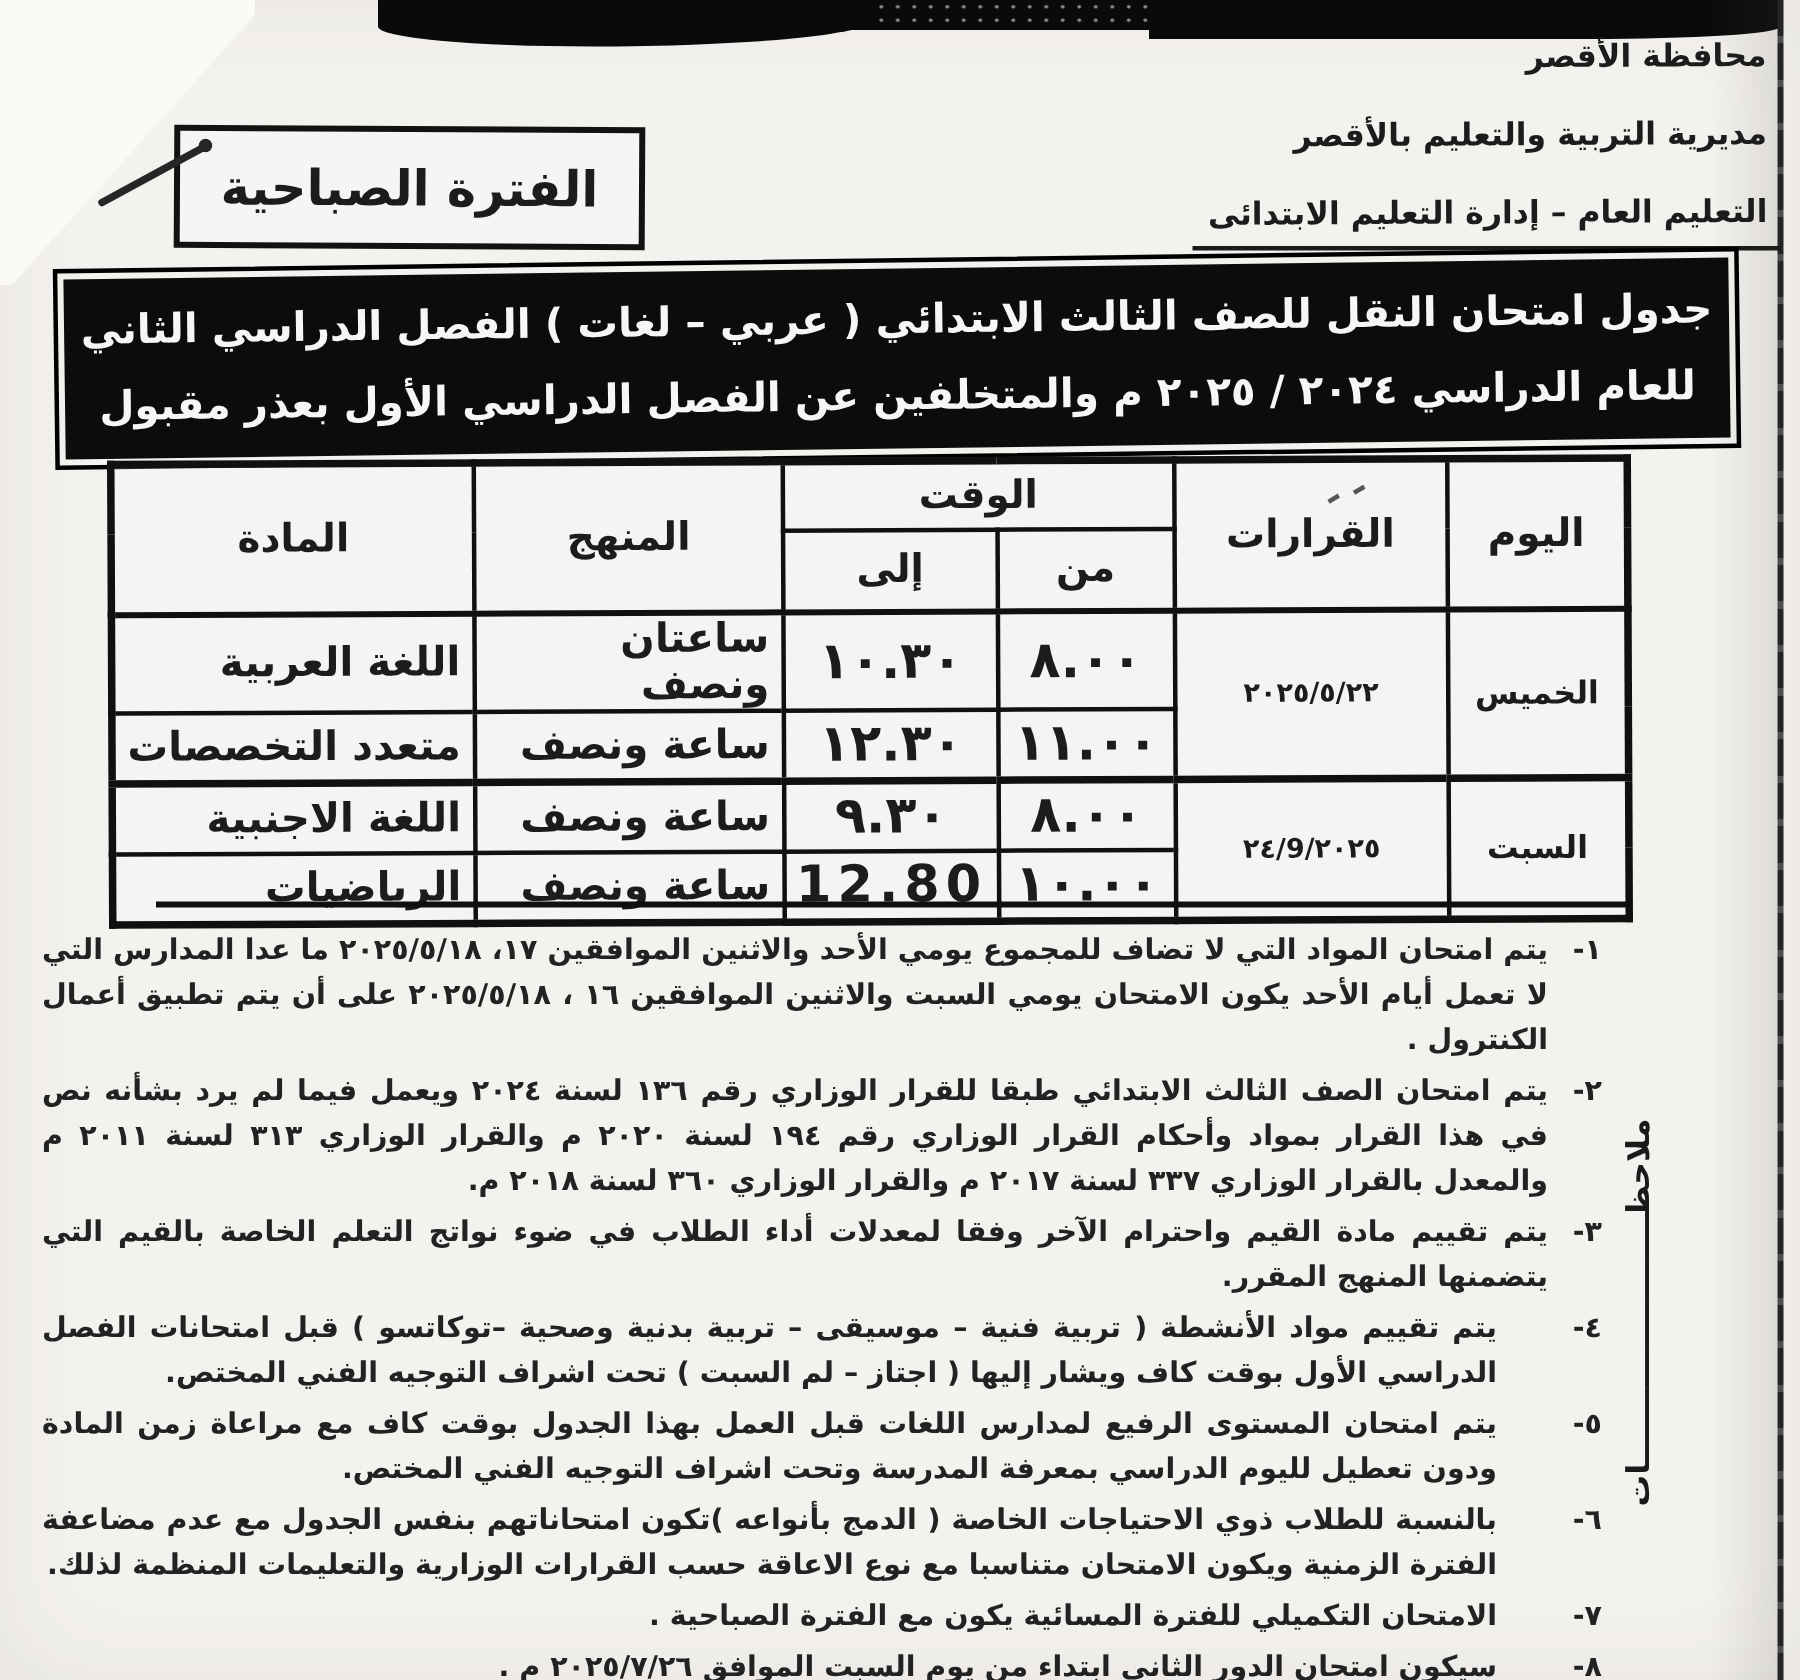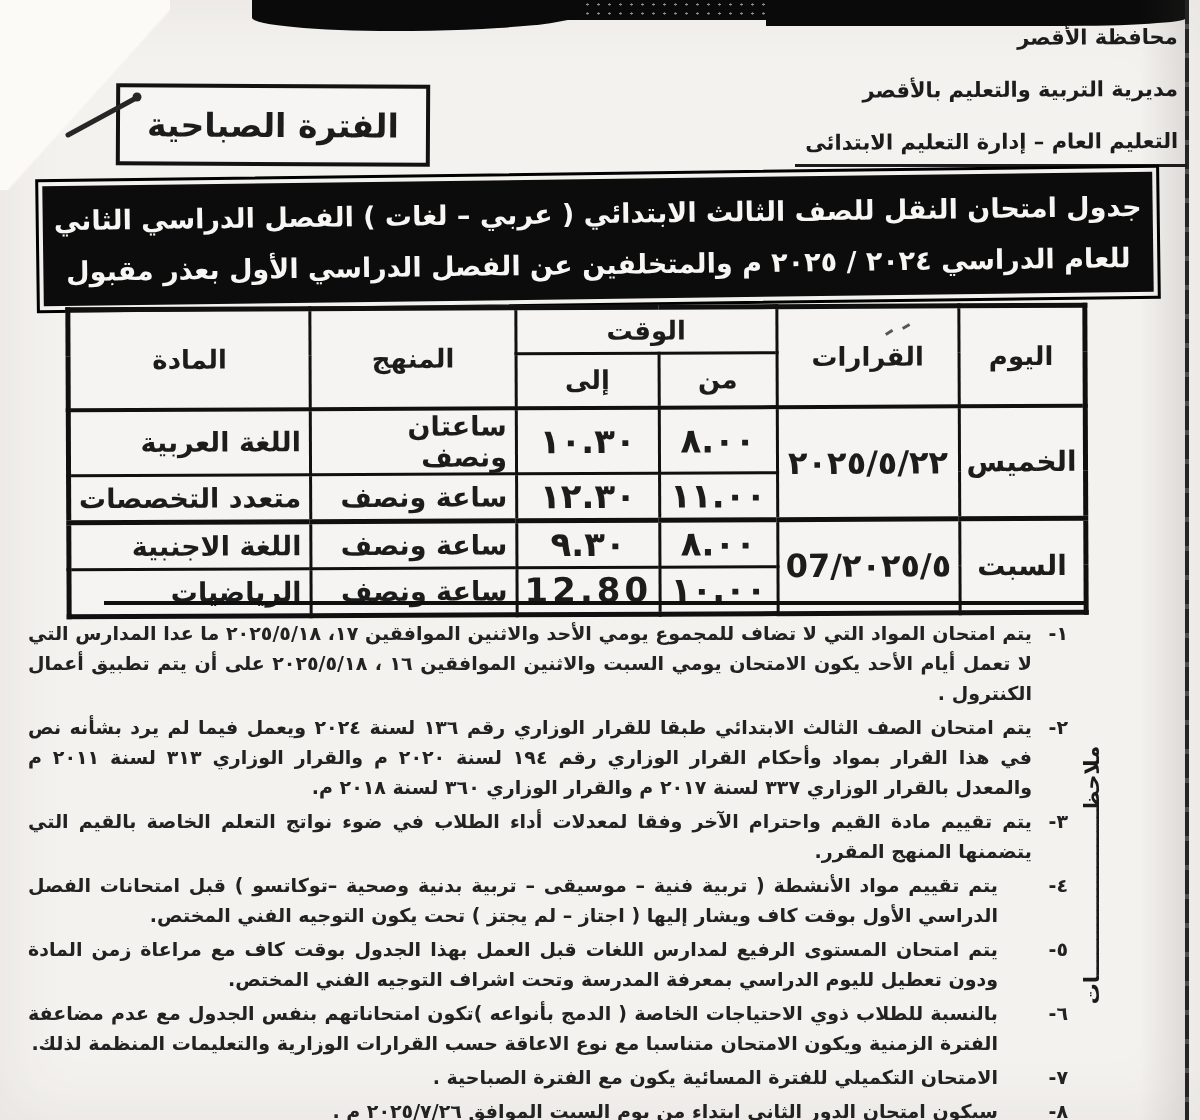--- a/index.html
+++ b/index.html
@@ -56,22 +56,22 @@
   table.exam th, table.exam td{border:3px solid var(--c-border);font-weight:bold;
     text-align:center;vertical-align:middle;padding:0 6px;}
   table.exam{border:5px solid var(--c-border);}
   table.exam thead th{font-size:26px;}
   table.exam thead tr:first-child{height:46px;}
   table.exam thead tr:last-child{height:54px;}
   table.exam thead{border-bottom:4px solid var(--c-border);}
   table.exam tbody tr{height:47px;}
   table.exam tbody td{font-size:27px;}
   table.exam td.c-time{font-size:34px;letter-spacing:4px;}
-  table.exam td.c-date{font-size:32px;letter-spacing:2px;}
-  table.exam td.c-day{font-size:28px;}
+  table.exam td.c-date{font-size:18px;letter-spacing:2px;}
+  table.exam td.c-day{font-size:21px;}
   table.exam td.c-sub, table.exam td.c-dur{text-align:right;padding-right:8px;}
   table.exam tr.group-sep td{border-top-width:5px;}
   .table-underline{position:absolute;left:104px;top:601px;width:982px;height:4px;background:#0f0f0f;}
   
   .notes{position:absolute;right:132px;top:618px;width:1040px;font-size:19px;font-weight:bold;
     line-height:30px;color:#222;}
   .note{display:flex;margin-bottom:4px;}
   .note .num{flex:0 0 auto;width:36px;white-space:nowrap;}
   .note:nth-child(n+4) .num{margin-left:34px;}
   .note .txt{flex:1 1 auto;text-align:justify;text-align-last:right;}
@@ -146,21 +146,21 @@
         <td class="c-sub">اللغة العربية</td>
       </tr>
       <tr>
         <td class="c-time">١١.٠٠</td>
         <td class="c-time">١٢.٣٠</td>
         <td class="c-dur">ساعة ونصف</td>
         <td class="c-sub">متعدد التخصصات</td>
       </tr>
       <tr class="group-sep">
         <td rowspan="2" class="c-day">السبت</td>
-        <td rowspan="2" class="c-date">٢٠٢٥/٥/07</td>
+        <td rowspan="2" class="c-date">٢٠٢٥/9/٢٤</td>
         <td class="c-time">٨.٠٠</td>
         <td class="c-time">٩.٣٠</td>
         <td class="c-dur">ساعة ونصف</td>
         <td class="c-sub">اللغة الاجنبية</td>
       </tr>
       <tr>
         <td class="c-time">١٠.٠٠</td>
         <td class="c-time">12.80</td>
         <td class="c-dur">ساعة ونصف</td>
         <td class="c-sub">الرياضيات</td>
@@ -179,21 +179,21 @@
     <div class="note">
       <span class="num">٢-</span>
       <span class="txt">يتم امتحان الصف الثالث الابتدائي طبقا للقرار الوزاري رقم ١٣٦ لسنة ٢٠٢٤ ويعمل فيما لم يرد بشأنه نص في هذا القرار بمواد وأحكام القرار الوزاري رقم ١٩٤ لسنة ٢٠٢٠ م والقرار الوزاري ٣١٣ لسنة ٢٠١١ م والمعدل بالقرار الوزاري ٣٣٧ لسنة ٢٠١٧ م والقرار الوزاري ٣٦٠ لسنة ٢٠١٨ م.</span>
     </div>
     <div class="note">
       <span class="num">٣-</span>
       <span class="txt">يتم تقييم مادة القيم واحترام الآخر وفقا لمعدلات أداء الطلاب في ضوء نواتج التعلم الخاصة بالقيم التي يتضمنها المنهج المقرر.</span>
     </div>
     <div class="note">
       <span class="num">٤-</span>
-      <span class="txt">يتم تقييم مواد الأنشطة ( تربية فنية – موسيقى – تربية بدنية وصحية –توكاتسو ) قبل امتحانات الفصل الدراسي الأول بوقت كاف ويشار إليها ( اجتاز – لم يجتز ) تحت يكون التوجيه الفني المختص.</span>
+      <span class="txt">يتم تقييم مواد الأنشطة ( تربية فنية – موسيقى – تربية بدنية وصحية –توكاتسو ) قبل امتحانات الفصل الدراسي الأول بوقت كاف ويشار إليها ( اجتاز – لم السبت ) تحت اشراف التوجيه الفني المختص.</span>
     </div>
     <div class="note">
       <span class="num">٥-</span>
       <span class="txt">يتم امتحان المستوى الرفيع لمدارس اللغات قبل العمل بهذا الجدول بوقت كاف مع مراعاة زمن المادة ودون تعطيل لليوم الدراسي بمعرفة المدرسة وتحت اشراف التوجيه الفني المختص.</span>
     </div>
     <div class="note">
       <span class="num">٦-</span>
       <span class="txt">بالنسبة للطلاب ذوي الاحتياجات الخاصة ( الدمج بأنواعه )تكون امتحاناتهم بنفس الجدول مع عدم مضاعفة الفترة الزمنية ويكون الامتحان متناسبا مع نوع الاعاقة حسب القرارات الوزارية والتعليمات المنظمة لذلك.</span>
     </div>
     <div class="note">

